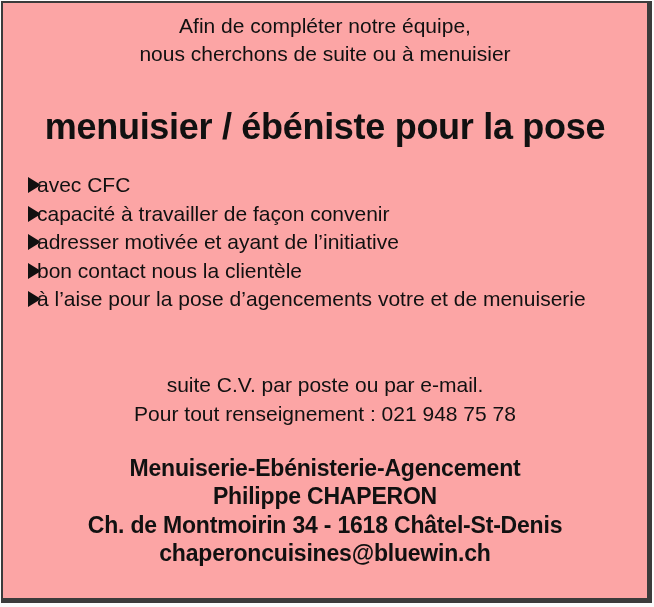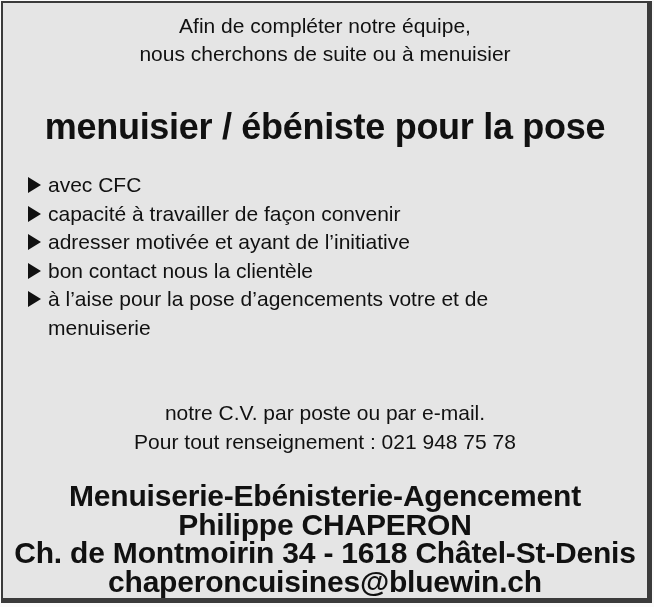--- a/index.html
+++ b/index.html
@@ -15,21 +15,21 @@
     color: #111111;
     overflow: hidden;
   }
   .ad-frame {
     position: absolute;
     left: 1px;
     top: 1px;
     width: 651px;
     height: 602px;
     box-sizing: border-box;
-    background: #e5e5e5;
+    background: #fca5a5;
     border: solid #3b3b3b;
     border-width: 2px 5px 5px 2px;
     overflow: hidden;
   }
   .intro {
     margin: 9px 0 0;
     text-align: center;
     font-size: 21px;
     line-height: 28px;
   }
@@ -43,42 +43,42 @@
   }
   .reqs {
     list-style: none;
     margin: 27px 0 0;
     padding: 0 55px 0 25px;
     font-size: 21px;
     line-height: 28.5px;
   }
   .reqs li {
     position: relative;
-    padding-left: 20px;
+    padding-left: 9px;
   }
   .tri-icon {
     position: absolute;
     left: 0;
     top: 6px;
     width: 0;
     height: 0;
     border-left: 13px solid #111111;
     border-top: 8px solid transparent;
     border-bottom: 8px solid transparent;
   }
   .apply {
     margin: 27px 0 0;
     text-align: center;
     font-size: 21px;
     line-height: 29px;
   }
   .contact {
     margin: 26px 0 0;
     text-align: center;
-    font-size: 30px;
+    font-size: 23px;
     line-height: 28.5px;
     font-weight: bold;
     letter-spacing: -0.2px;
   }
 </style>
 </head>
 <body>
 
 <div class="ad-frame">
 
@@ -107,21 +107,21 @@
       <span>bon contact nous la clientèle</span>
     </li>
     <li>
       <span class="tri-icon"></span>
       <span>à l’aise pour la pose d’agencements votre et de menuiserie</span>
     </li>
   </ul>
 
   <p class="apply">
     <br>
-    <span>notre C.V. par poste ou par e-mail.</span><br>
+    <span>suite C.V. par poste ou par e-mail.</span><br>
     <span>Pour tout renseignement : 021 948 75 78</span>
   </p>
 
   <p class="contact">
     <span>Menuiserie-Ebénisterie-Agencement</span><br>
     <span>Philippe CHAPERON</span><br>
     <span>Ch. de Montmoirin 34 - 1618 Châtel-St-Denis</span><br>
     <span>chaperoncuisines@bluewin.ch</span>
   </p>
 

